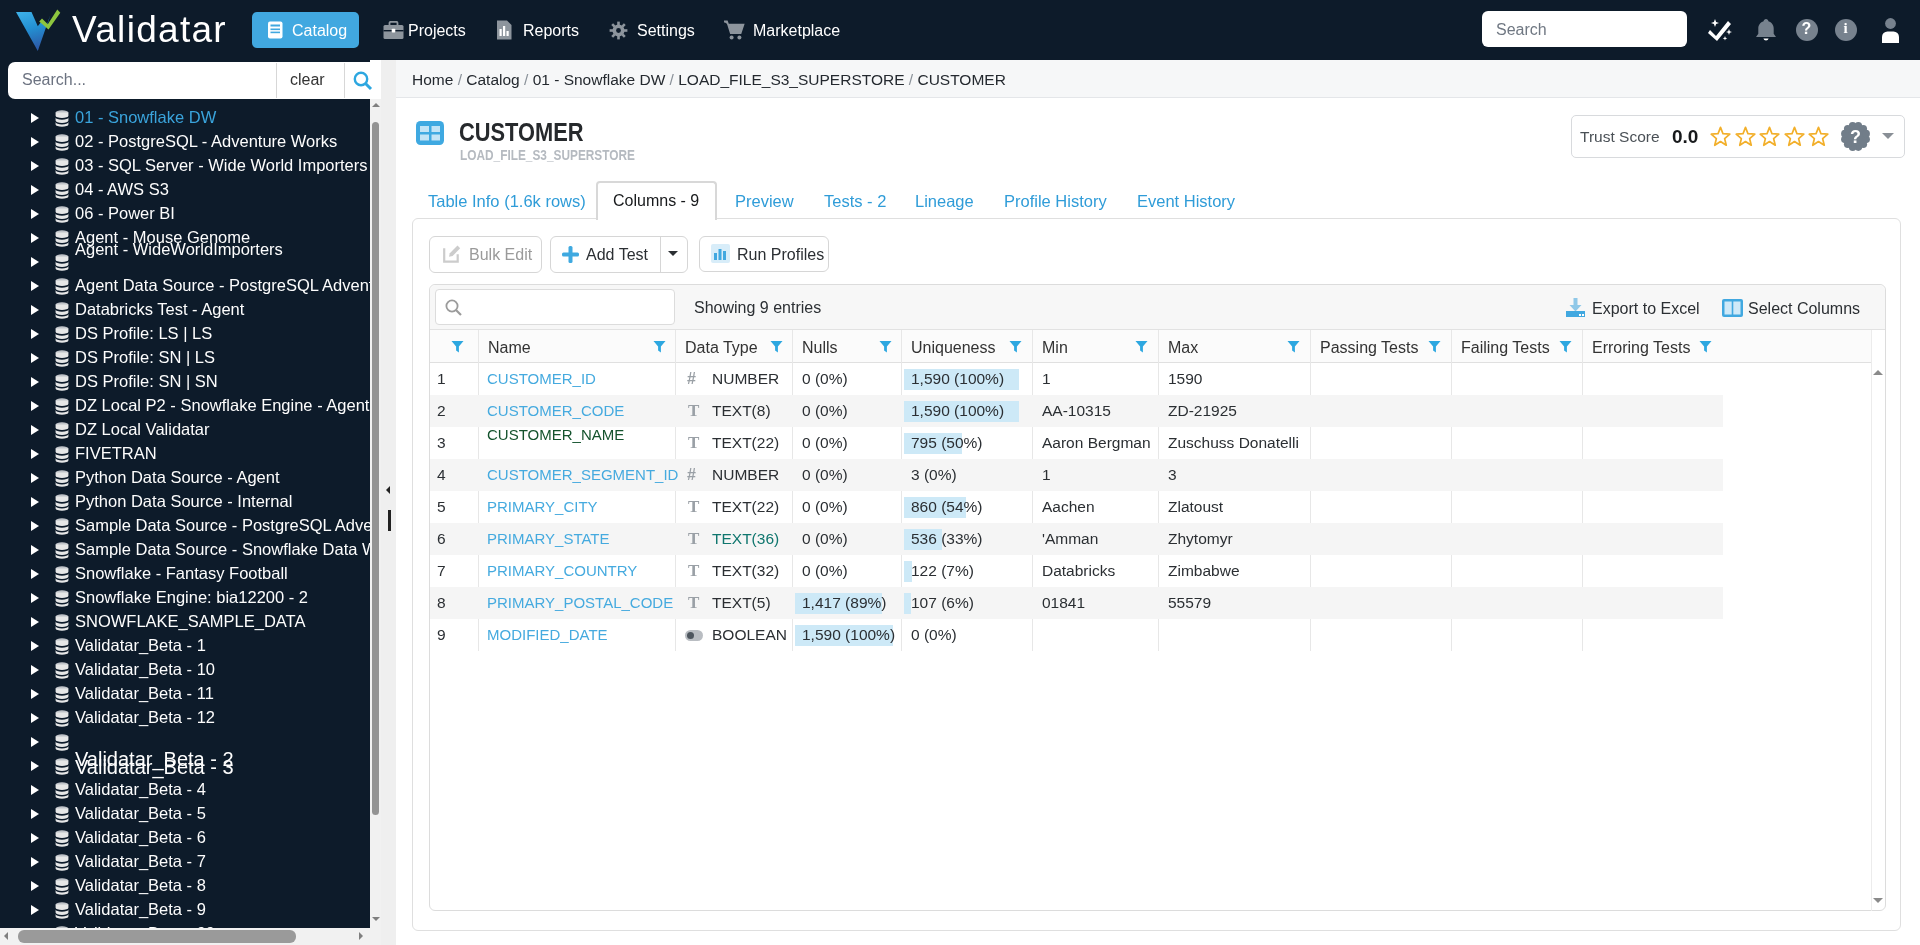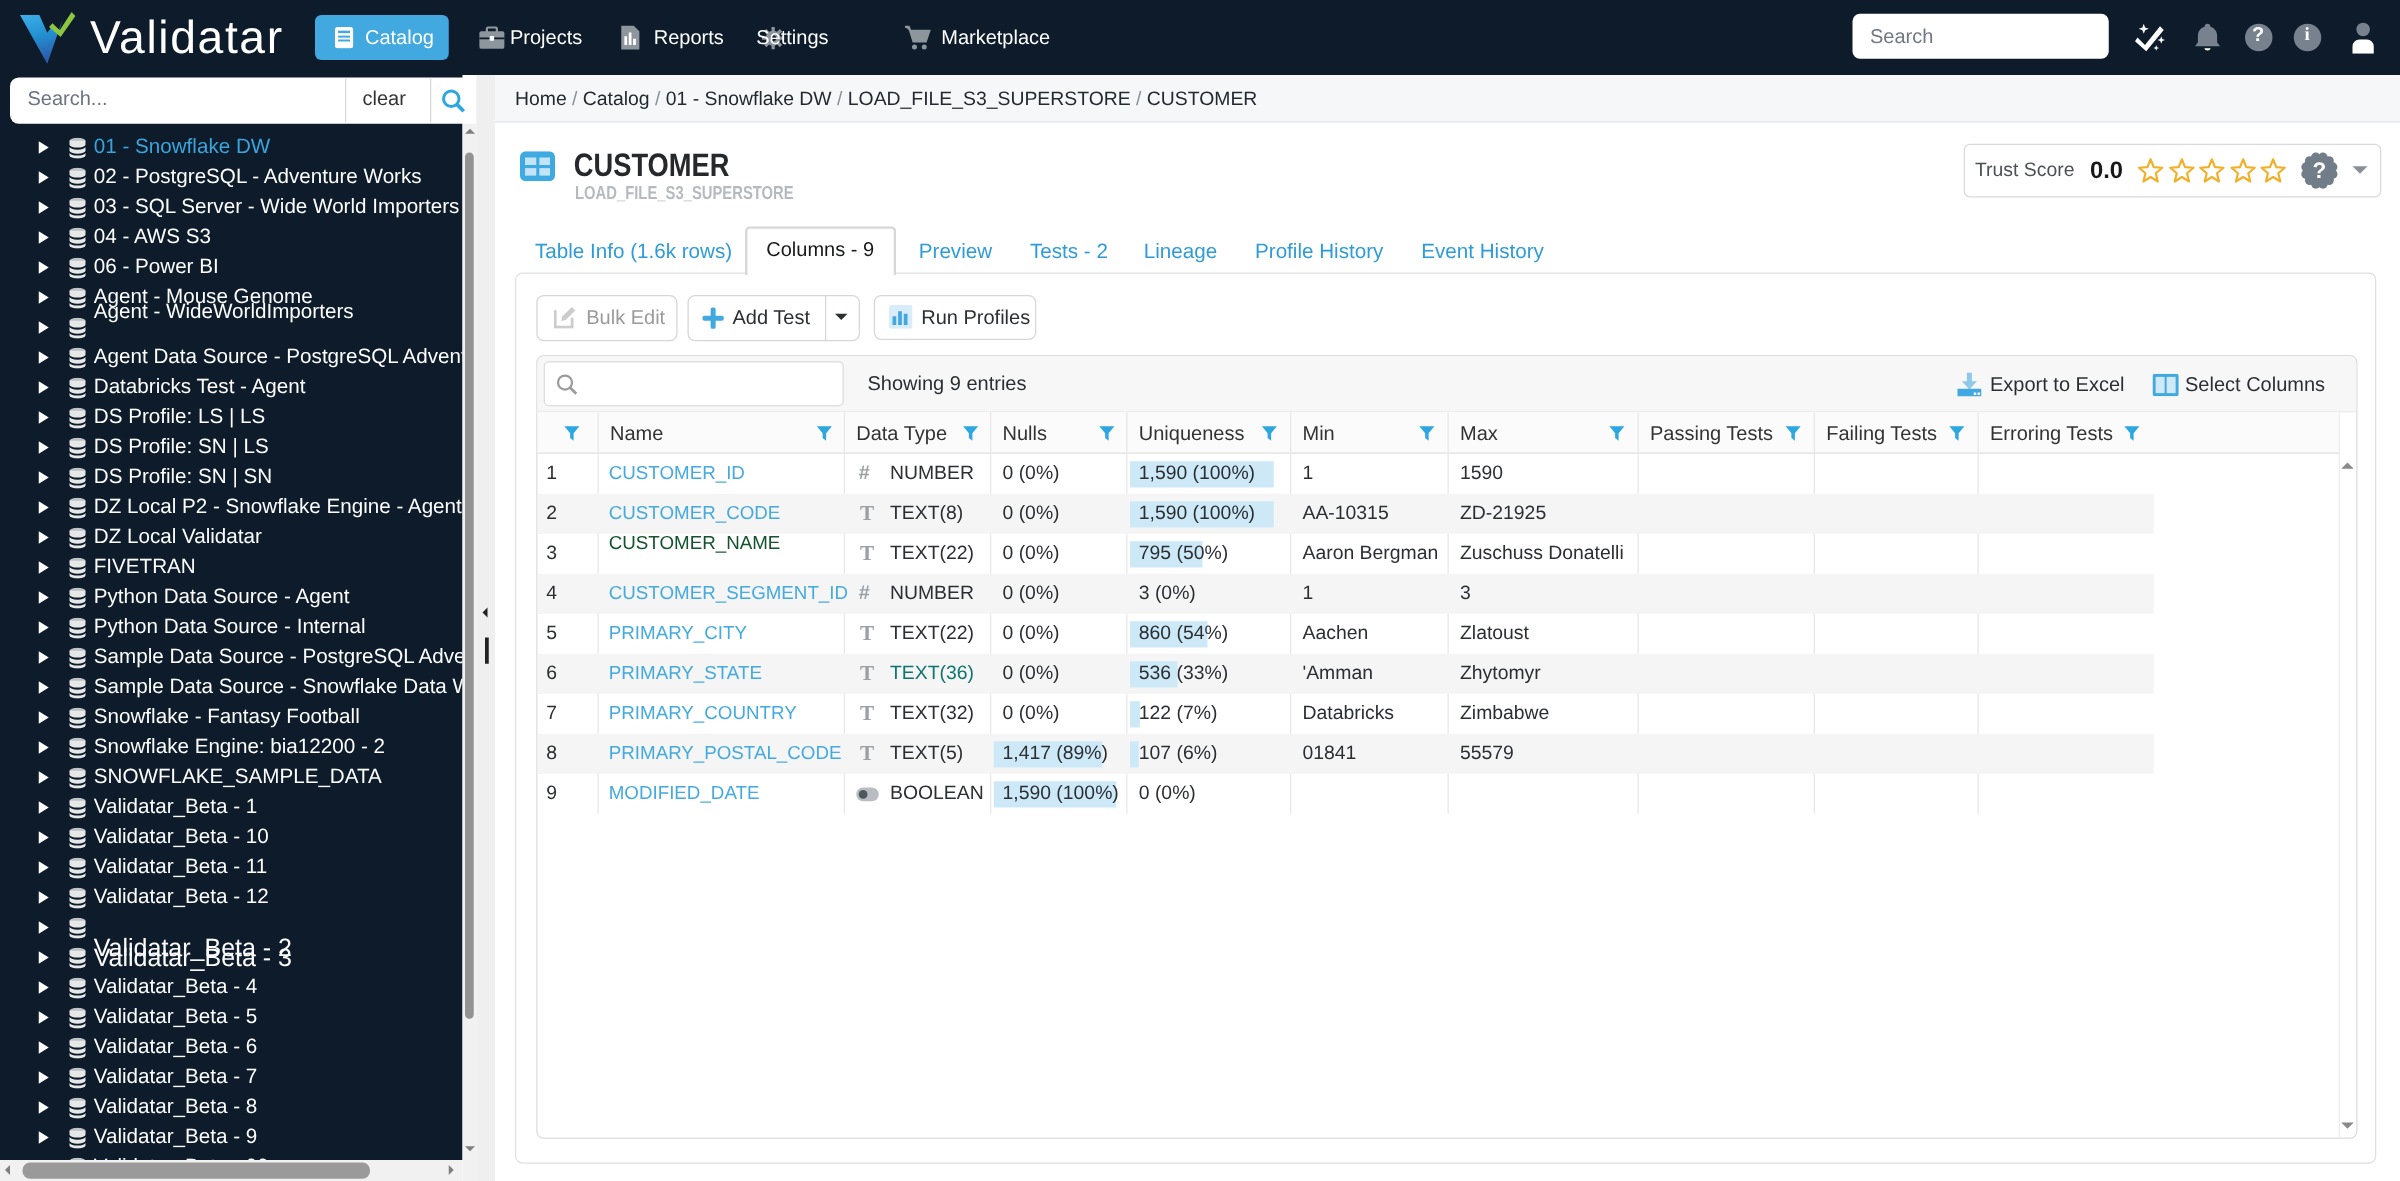--- a/index.html
+++ b/index.html
@@ -50,21 +50,21 @@
 <line x1="0.6" y1="9.5" x2="4" y2="9.5"></line>
         <line x1="15" y1="9.5" x2="18.4" y2="9.5"></line>
 <line x1="3.2" y1="3.2" x2="5.6" y2="5.6"></line>
         <line x1="13.4" y1="13.4" x2="15.8" y2="15.8"></line>
 <line x1="3.2" y1="15.8" x2="5.6" y2="13.4"></line>
         <line x1="13.4" y1="5.6" x2="15.8" y2="3.2"></line>
 </g>
     </g>
     <circle cx="9.5" cy="9.5" r="2.4" fill="#0d1b2a"></circle>
 </svg>
-<div class="txt" style="left:605px;top:22px;font-size:16px;color:#fff">Settings</div>
+<div class="txt" style="left:637px;top:22px;font-size:16px;color:#fff">Settings</div>
 <svg class="abs" style="left:723px;top:20px" width="22" height="21" viewBox="0 0 22 21">
 <g fill="none" stroke="#8d959d" stroke-width="1.8">
 <path d="M1 1.5 h3 l1.2 3.2 m0 0 l2.6 8.3 h9.8 l2.8 -8.3 z" fill="#8d959d"></path>
 </g>
 <circle cx="8.6" cy="17.5" r="2" fill="#8d959d"></circle>
 <circle cx="16.4" cy="17.5" r="2" fill="#8d959d"></circle>
 </svg>
 <div class="txt" style="left:753px;top:22px;font-size:16px;color:#fff">Marketplace</div>
 <div class="abs" style="left:1482px;top:11px;width:205px;height:36px;background:#fff;border-radius:6px"></div>
 <div class="txt" style="left:1496px;top:21px;font-size:16px;color:#6f7782">Search</div>

